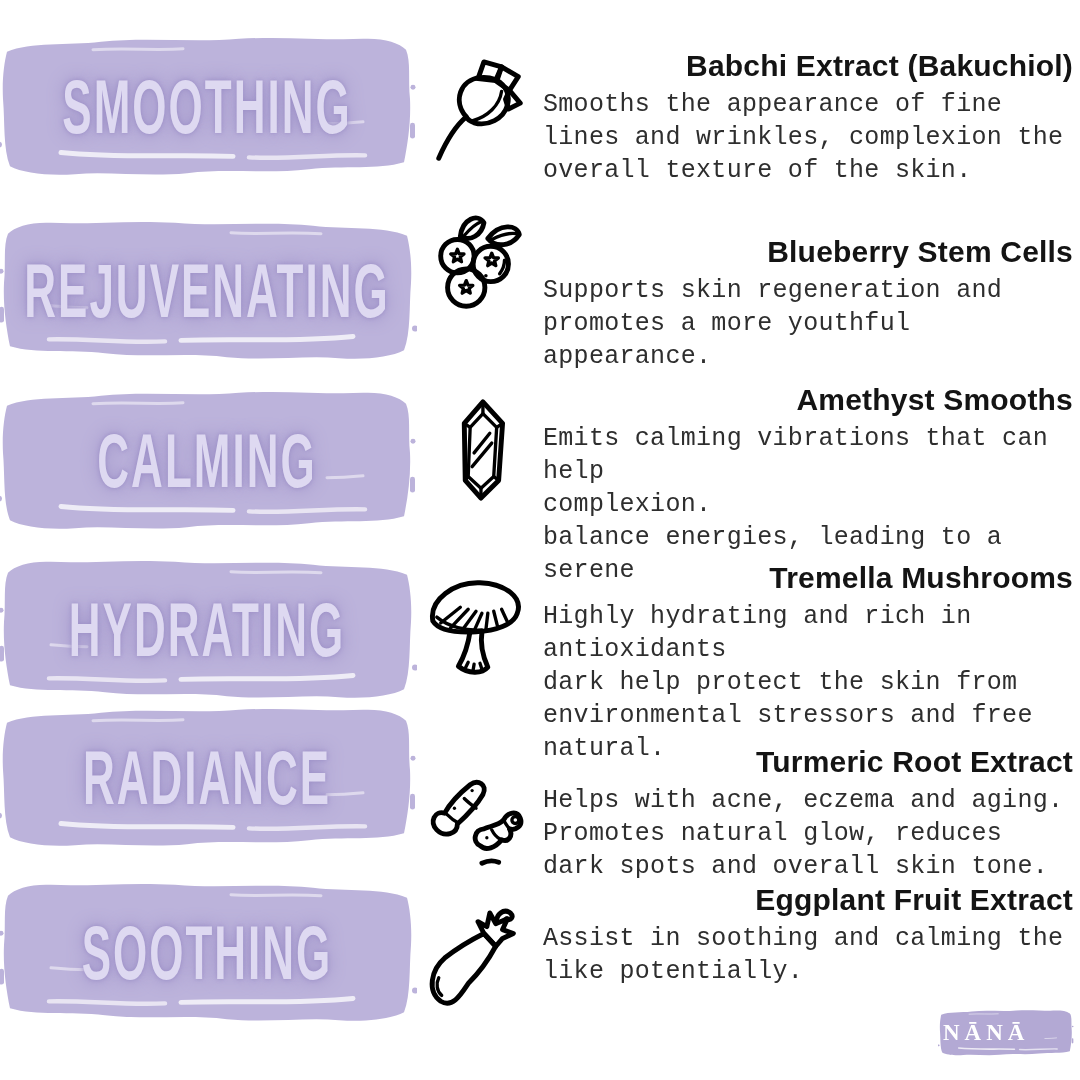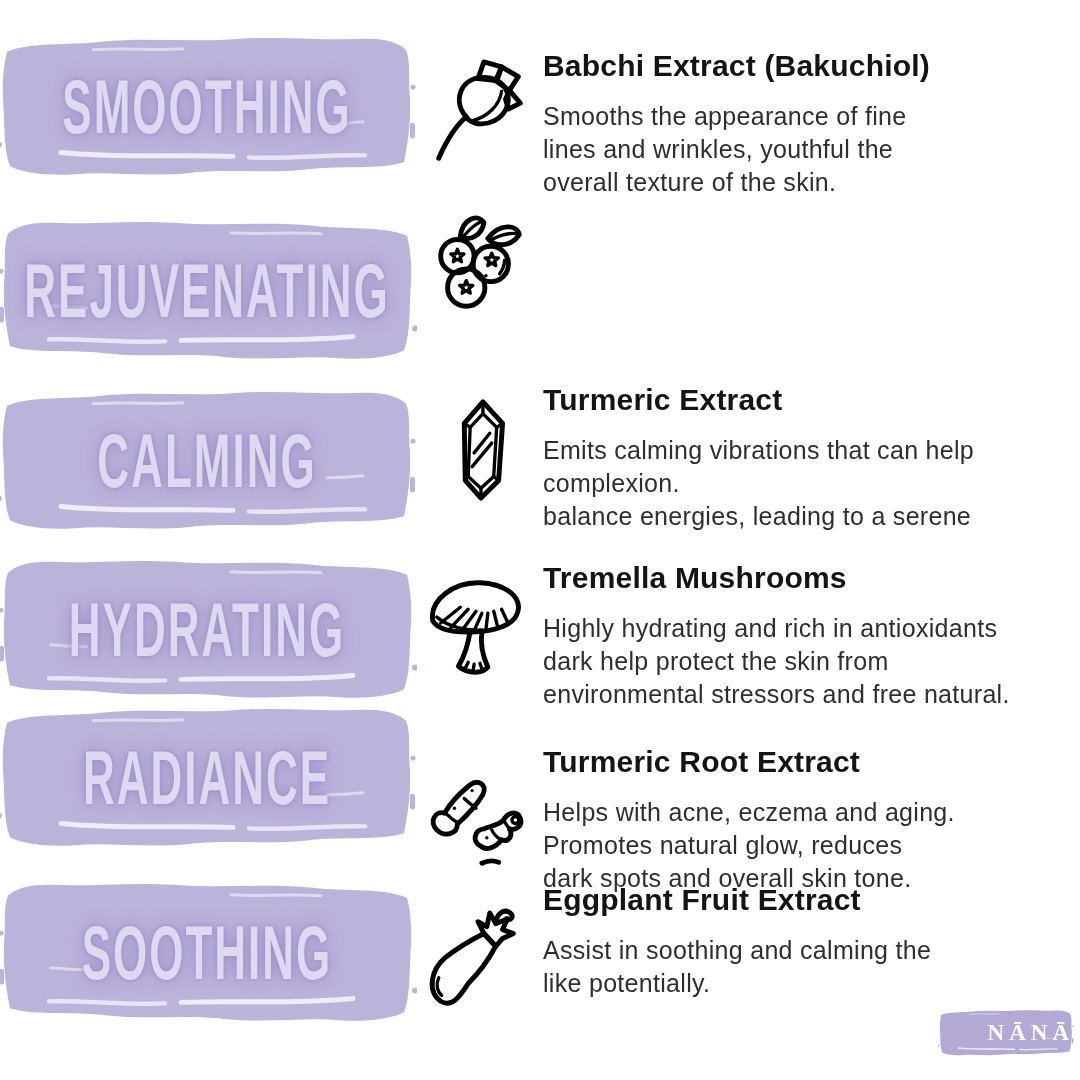--- a/index.html
+++ b/index.html
@@ -36,31 +36,31 @@
   .entry{position:absolute; left:425px; width:648px;}
   .e1{top:46px;} .e2{top:232px;} .e3{top:380px;}
   .e4{top:558px;} .e5{top:742px;} .e6{top:880px;}
   .icon-box{position:absolute; left:0; width:108px; height:112px; color:var(--icon-color);}
   .icon-box svg{width:100%; height:100%;}
   .e1 .icon-box{top:10px;} .e2 .icon-box{top:-25px;} .e3 .icon-box{top:5px; height:126px;}
   .e4 .icon-box{top:10px;} .e5 .icon-box{top:25px;} .e6 .icon-box{top:25px;}
   .text-col{margin-left:118px; padding-top:2px;}
   .entry-title{
     font-size:30px; font-weight:700; color:var(--title-color);
-    letter-spacing:.2px; line-height:36px;
-  }
-  .entry-desc{margin-top:16px;}
+    letter-spacing:.2px; line-height:36px;text-align:right;
+  }
+  .entry-desc{margin-top:4px;font-family:Liberation Mono, monospace;}
   .desc-line{
     font-size:25px; color:var(--desc-color); line-height:33px;
     letter-spacing:.3px; font-weight:400;
   }
   
   .logo{
     position:absolute; left:938px; top:1007px; width:136px; height:52px;
-    display:flex; align-items:center; justify-content:flex-end;
+    display:flex; align-items:center; justify-content:flex-start;
   }
   .logo .brush{position:absolute; inset:0; width:100%; height:100%; color:var(--logo-purple);}
   .logo-label{
     position:relative; font-family:"Liberation Serif", serif;
     font-size:23px; font-weight:700; letter-spacing:5px;
     color:var(--logo-text); padding-left:5px;
   }
   .defs{position:absolute; width:0; height:0;}
   svg .ln{fill:none; stroke:currentColor; stroke-width:5; stroke-linecap:round; stroke-linejoin:round;}
   svg .ln2{fill:none; stroke:currentColor; stroke-width:3.4; stroke-linecap:round; stroke-linejoin:round;}
@@ -130,21 +130,21 @@
         <path class="ln2" d="M48 64 C 64 60, 76 48, 78 34"></path>
         <path class="ln" d="M54 21 L60 4 L78 9 L72 23 Z"></path>
         <path class="ln" d="M78 9 L95 19 L86 33 L73 24 Z"></path>
         <path class="ln" d="M86 33 L97 46 L85 52 L82 42 Z"></path>
       </svg>
     </div>
     <div class="text-col">
       <div class="entry-title">Babchi Extract (Bakuchiol)</div>
       <div class="entry-desc">
         <div class="desc-line">Smooths the appearance of fine</div>
-        <div class="desc-line">lines and wrinkles, youthful the</div>
+        <div class="desc-line">lines and wrinkles, complexion the</div>
         <div class="desc-line">overall texture of the skin.</div>
       </div>
     </div>
   </div>
 
   <div class="entry e2">
     <div class="icon-box">
       <svg viewBox="0 0 110 110">
         <path class="ln" d="M36 28 C 38 10, 54 4, 60 14 C 58 26, 46 34, 36 28 Z"></path>
         <path class="ln2" d="M40 27 C 46 20, 52 15, 57 13"></path>
@@ -153,33 +153,40 @@
         <circle class="ln" cx="33" cy="48" r="17"></circle>
         <circle class="ln" cx="67" cy="56" r="18"></circle>
         <circle class="ln" cx="42" cy="80" r="19"></circle>
         <path class="ln2" transform="translate(33 48)" d="M0 -7 L1.8 -2.4 L6.7 -2.2 L2.9 0.9 L4.1 5.7 L0 3 L-4.1 5.7 L-2.9 0.9 L-6.7 -2.2 L-1.8 -2.4 Z"></path>
         <path class="ln2" transform="translate(68 52)" d="M0 -7 L1.8 -2.4 L6.7 -2.2 L2.9 0.9 L4.1 5.7 L0 3 L-4.1 5.7 L-2.9 0.9 L-6.7 -2.2 L-1.8 -2.4 Z"></path>
         <path class="ln2" transform="translate(42 80)" d="M0 -7 L1.8 -2.4 L6.7 -2.2 L2.9 0.9 L4.1 5.7 L0 3 L-4.1 5.7 L-2.9 0.9 L-6.7 -2.2 L-1.8 -2.4 Z"></path>
         <path class="ln2" d="M76 66 C 79 62, 81 58, 81 52"></path>
         <circle fill="currentColor" cx="62" cy="68" r="1.8"></circle>
       </svg>
     </div>
+    <div class="text-col">
+      <div class="entry-title">Blueberry Stem Cells</div>
+      <div class="entry-desc">
+        <div class="desc-line">Supports skin regeneration and</div>
+        <div class="desc-line">promotes a more youthful appearance.</div>
+      </div>
+    </div>
   </div>
 
   <div class="entry e3">
     <div class="icon-box">
       <svg viewBox="0 0 110 110">
         <path class="ln" d="M40 30 L59 8 L79 30 L75 88 L57 106 L41 88 Z"></path>
         <path class="ln2" d="M46 34 L59 20 L73 34 L70 84 L57 96 L44 84 Z"></path>
         <path class="ln2" d="M59 8 L59 20 M57 106 L57 96 M40 30 L46 34 M79 30 L73 34 M41 88 L44 84 M75 88 L70 84"></path>
         <path class="ln2" d="M50 60 L66 40 M48 74 L68 50"></path>
       </svg>
     </div>
     <div class="text-col">
-      <div class="entry-title">Turmeric Extract</div>
+      <div class="entry-title">Amethyst Smooths</div>
       <div class="entry-desc">
         <div class="desc-line">Emits calming vibrations that can help</div>
         <div class="desc-line">complexion.</div>
         <div class="desc-line">balance energies, leading to a serene</div>
       </div>
     </div>
   </div>
 
   <div class="entry e4">
     <div class="icon-box">

